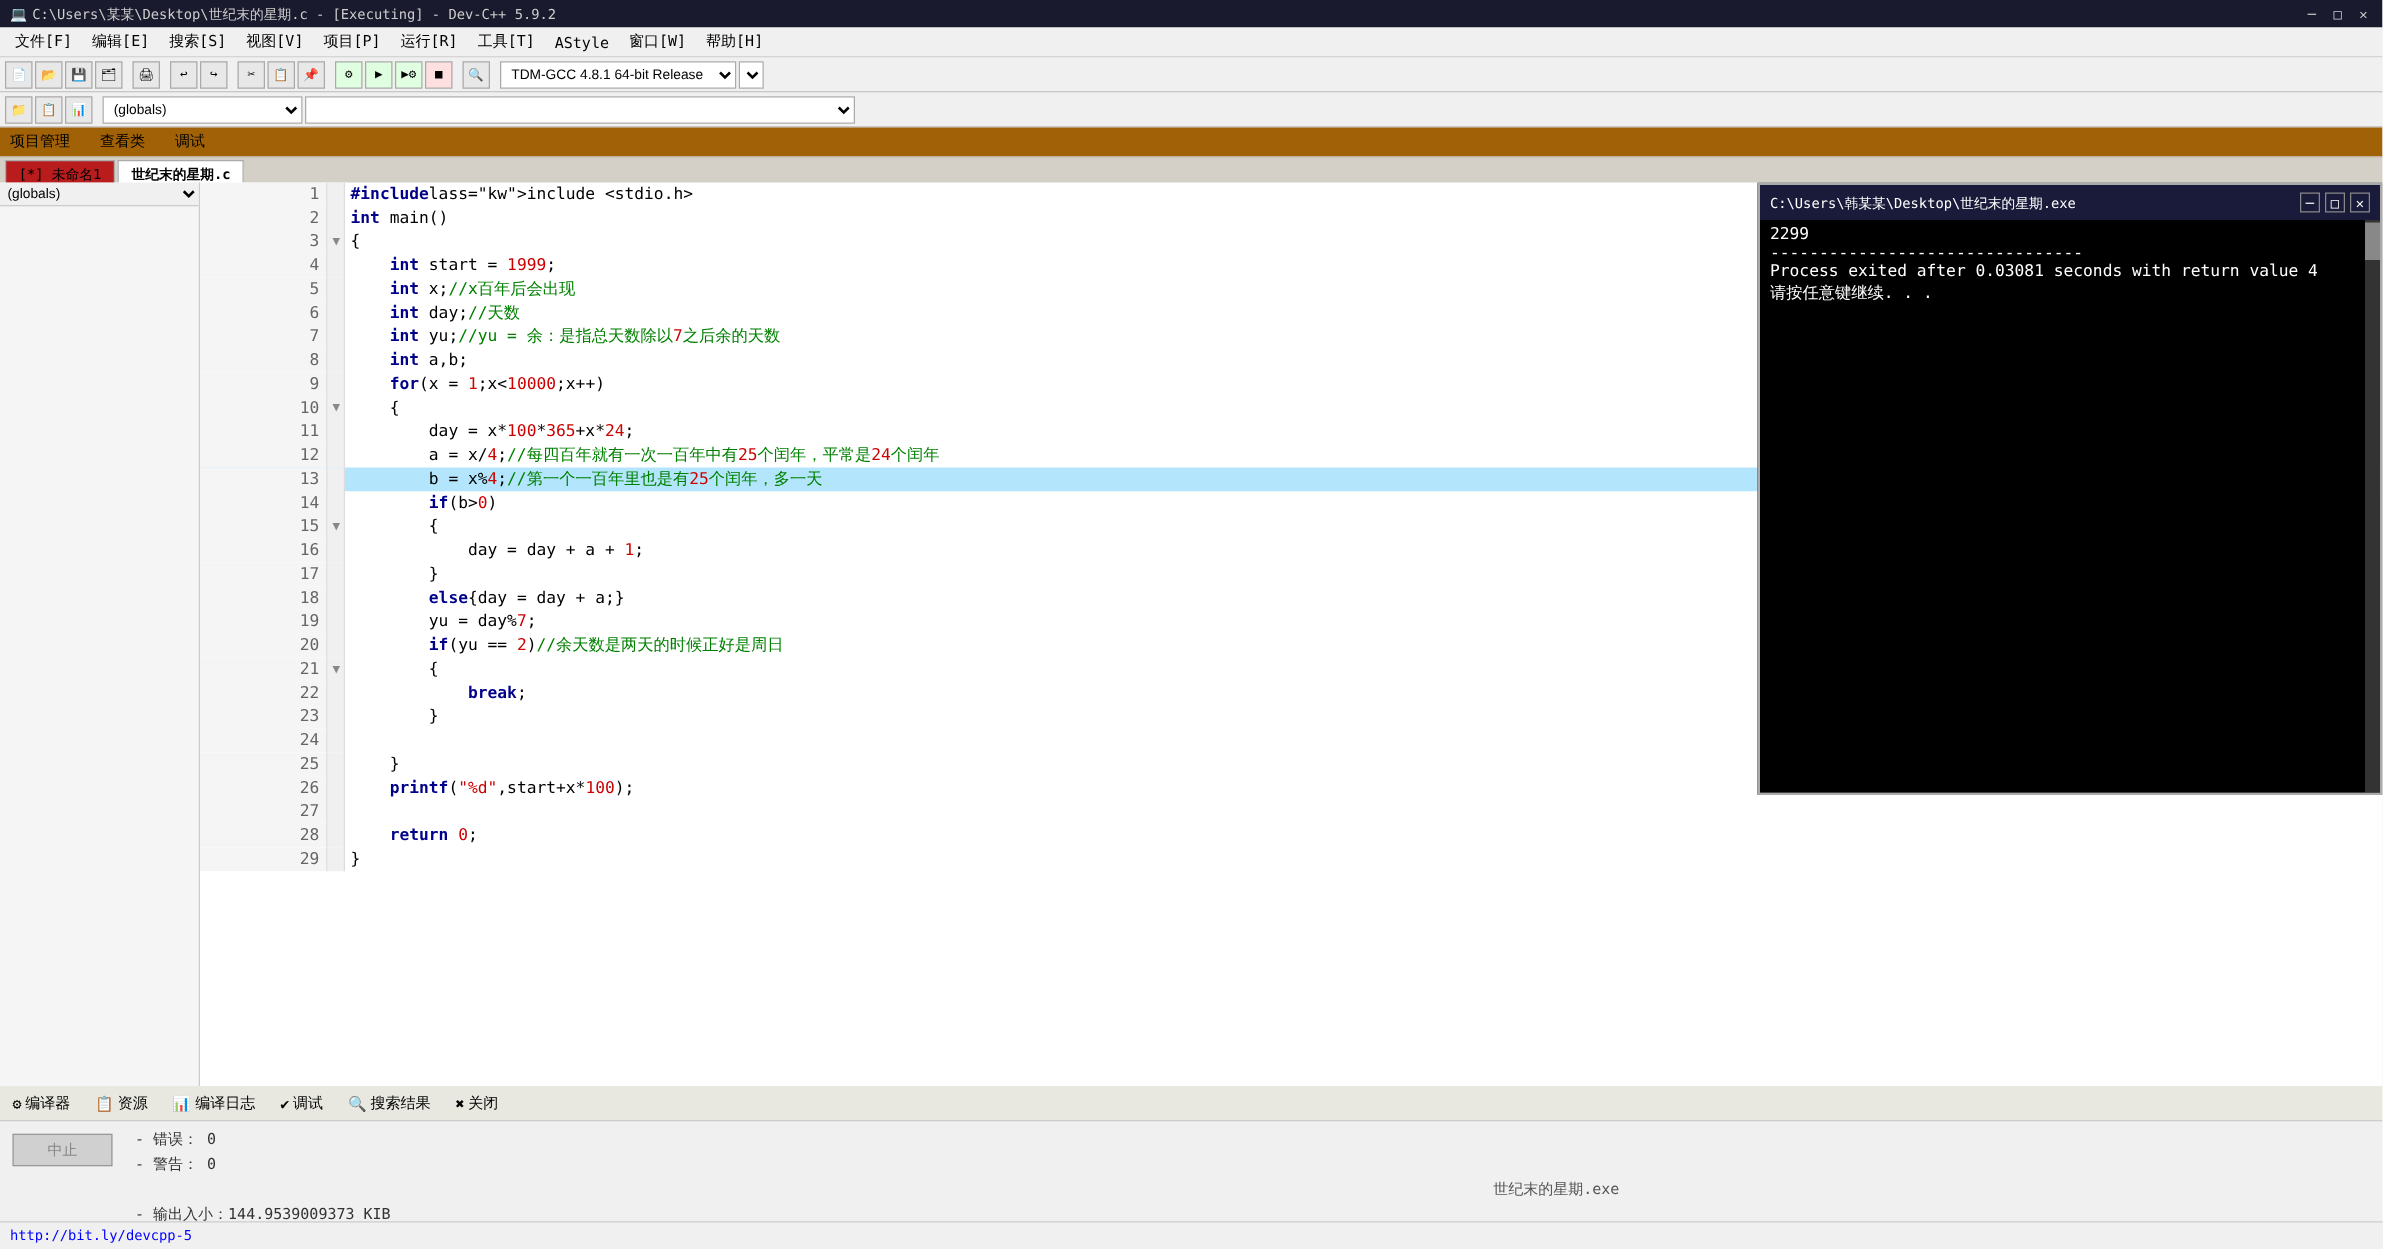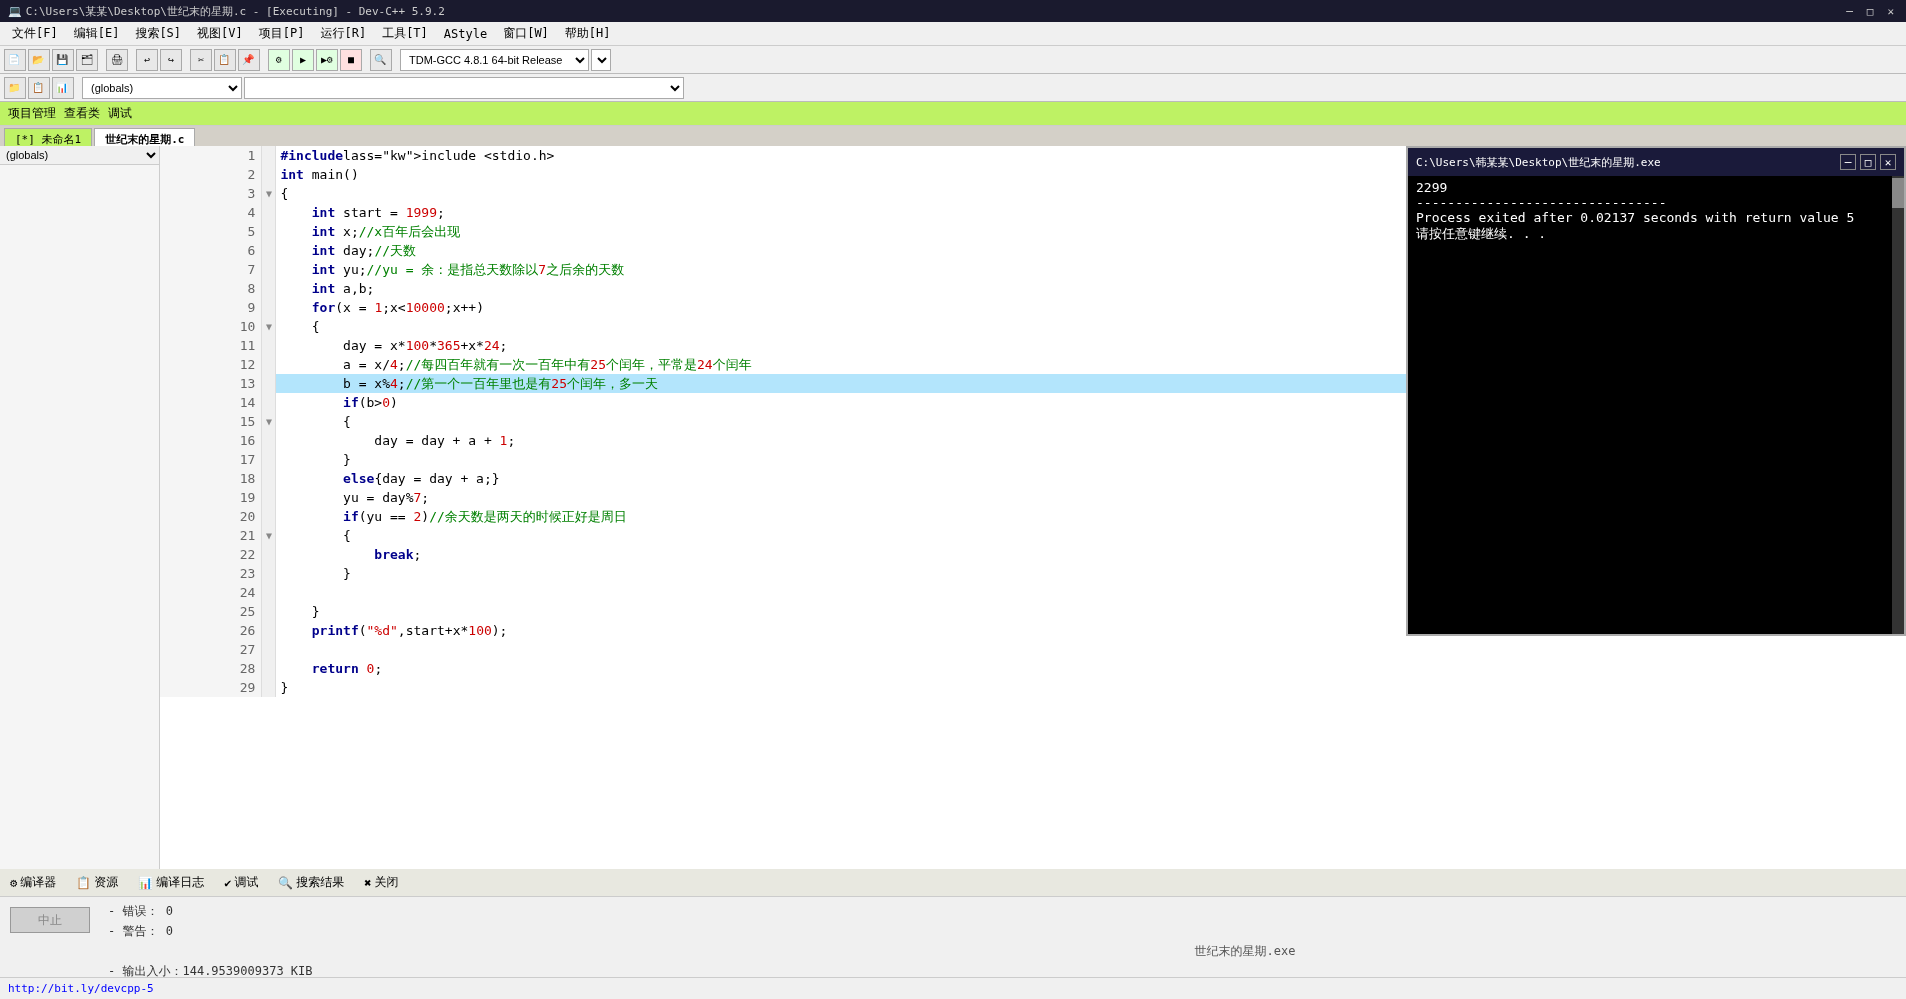--- a/index.html
+++ b/index.html
@@ -70,44 +70,45 @@
       height: 28px;
       display: flex;
       align-items: center;
       padding: 2px 4px;
       border-bottom: 1px solid #bbb;
       gap: 2px;
     }
 
     
     #nav-bar {
-      background: #bef264;
+      background: #a16207;
       height: 24px;
       display: flex;
       align-items: center;
       border-bottom: 1px solid #ccc;
       padding: 0 4px;
+      gap: 16px;
     }
     .nav-item { font-size: 12px; cursor: pointer; color: #000; padding: 2px 4px; }
 
     
     #file-tabs {
       display: flex;
       align-items: flex-end;
       background: #d4d0c8;
       height: 24px;
       padding-left: 4px;
     }
     .file-tab {
       padding: 3px 10px;
       font-size: 11px;
       cursor: pointer;
       border: 1px solid #aaa;
       border-bottom: none;
-      background: #bef264;
+      background: #b91c1c;
       margin-right: 2px;
       height: 22px;
       display: flex;
       align-items: center;
     }
     .file-tab.active {
       background: white;
       border-bottom: 1px solid #8b5cf6;
       font-weight: bold;
     }
@@ -552,21 +553,21 @@
           <div id="console-title-bar-right">
             <span>─</span>
             <span>□</span>
             <span>✕</span>
           </div>
         </div>
         <div id="console-content-row">
           <div id="console-body">
             <div>2299</div>
             <div>--------------------------------</div>
-            <div>Process exited after 0.02137 seconds with return value 5</div>
+            <div>Process exited after 0.03081 seconds with return value 4</div>
             <div>请按任意键继续. . .</div>
           </div>
           <div id="console-scrollbar">
             <div id="console-scroll-thumb"></div>
           </div>
         </div>
       </div>
     </div>
   </div>
 

